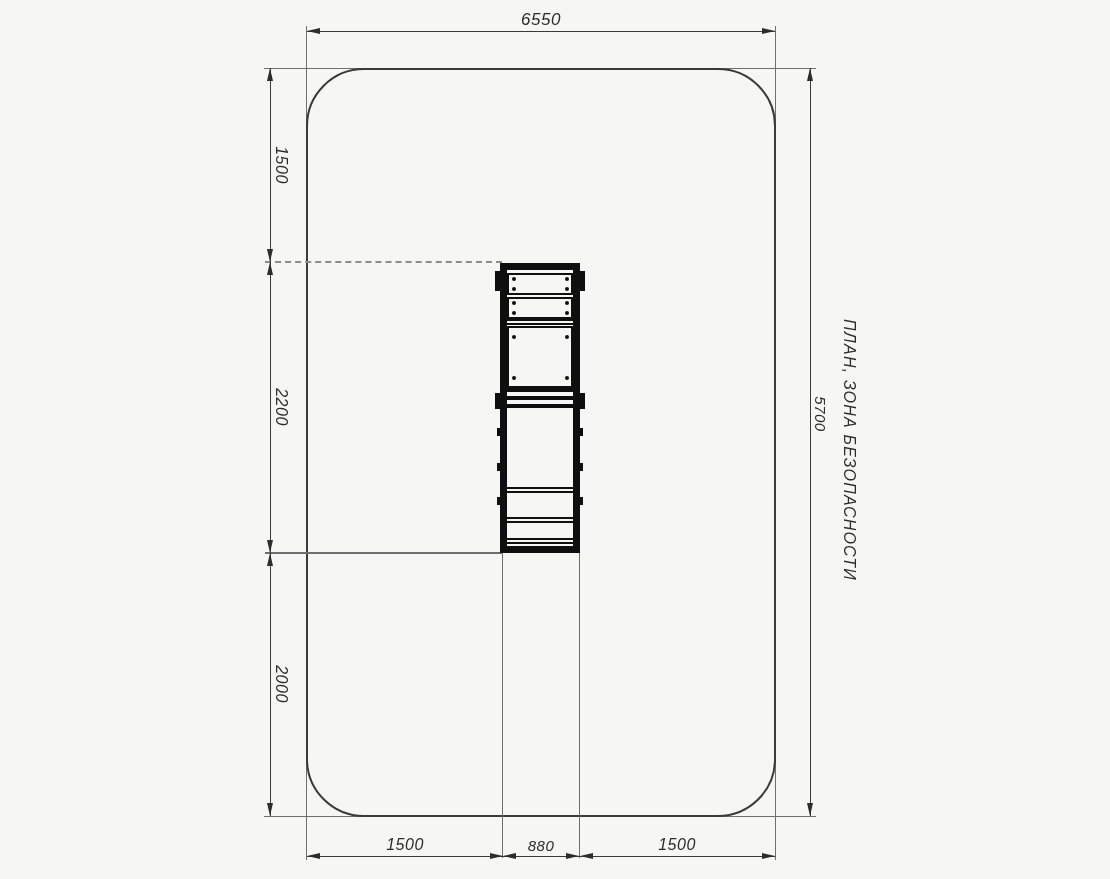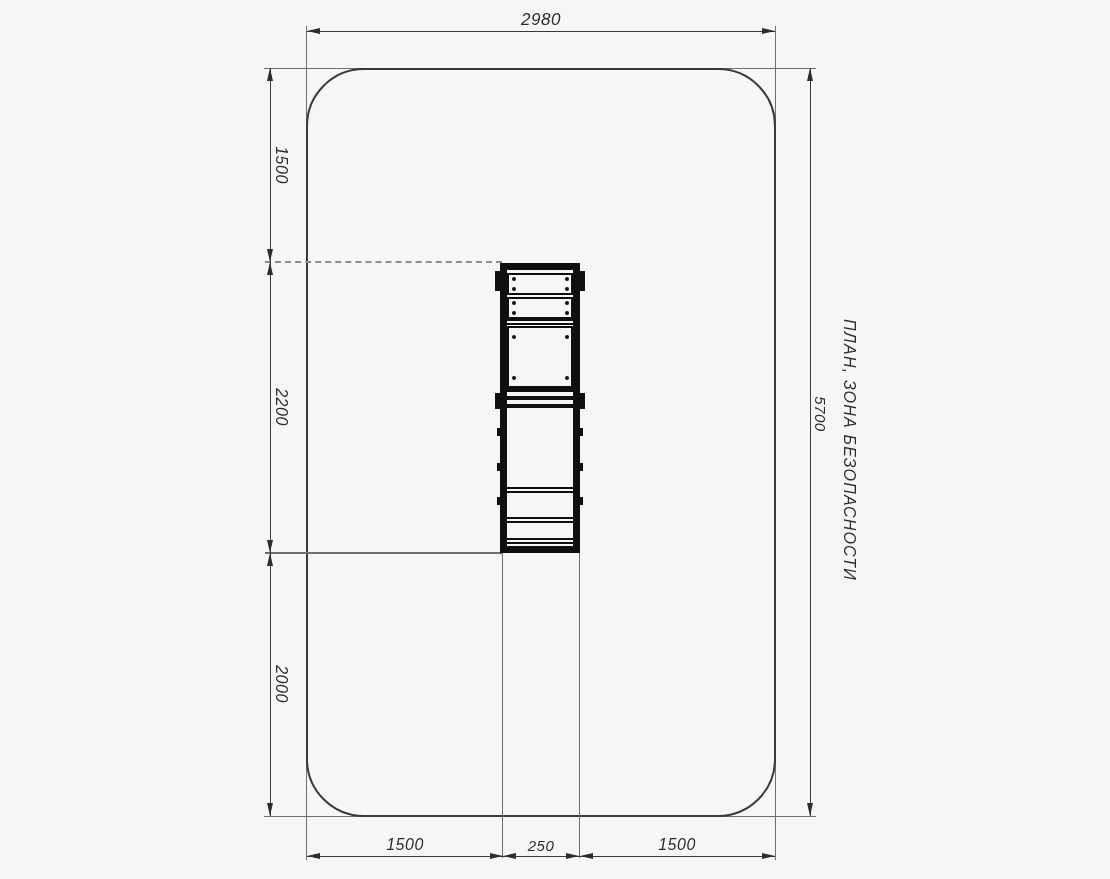--- a/index.html
+++ b/index.html
@@ -77,21 +77,21 @@
   <div class="abs zone" style="left:306px;top:68px;width:470px;height:749px;"></div>
 
   <div class="abs dash" style="left:265px;top:261px;width:237px;"></div>
   <div class="abs ext" style="left:265px;top:552px;width:238px;height:2px;"></div>
   <div class="abs ext" style="left:502px;top:553px;width:1px;height:305px;"></div>
   <div class="abs ext" style="left:579px;top:553px;width:1px;height:305px;"></div>
 
   <div class="abs dim" style="left:307px;top:31px;width:468px;height:1px;"></div>
   <div class="abs ar ar-l" style="left:307px;top:28px;"></div>
   <div class="abs ar ar-r" style="left:762px;top:28px;"></div>
-  <div class="abs dimtxt big" style="left:541px;top:20px;">2980</div>
+  <div class="abs dimtxt big" style="left:541px;top:20px;">6550</div>
 
   <div class="abs dim" style="left:270px;top:68px;width:1px;height:748px;"></div>
   <div class="abs ar ar-u" style="left:267px;top:68px;"></div>
   <div class="abs ar ar-d" style="left:267px;top:249px;"></div>
   <div class="abs ar ar-u" style="left:267px;top:262px;"></div>
   <div class="abs ar ar-d" style="left:267px;top:540px;"></div>
   <div class="abs ar ar-u" style="left:267px;top:553px;"></div>
   <div class="abs ar ar-d" style="left:267px;top:803px;"></div>
   <div class="abs dimtxt rot" style="left:281px;top:165px;">1500</div>
   <div class="abs dimtxt rot" style="left:281px;top:407px;">2200</div>
@@ -104,21 +104,21 @@
   <div class="abs titletxt" style="left:849px;top:450px;">ПЛАН, ЗОНА БЕЗОПАСНОСТИ</div>
 
   <div class="abs dim" style="left:307px;top:856px;width:468px;height:1px;"></div>
   <div class="abs ar ar-l" style="left:307px;top:853px;"></div>
   <div class="abs ar ar-r" style="left:490px;top:853px;"></div>
   <div class="abs ar ar-l" style="left:503px;top:853px;"></div>
   <div class="abs ar ar-r" style="left:566px;top:853px;"></div>
   <div class="abs ar ar-l" style="left:580px;top:853px;"></div>
   <div class="abs ar ar-r" style="left:762px;top:853px;"></div>
   <div class="abs dimtxt" style="left:405px;top:845px;">1500</div>
-  <div class="abs dimtxt small" style="left:541px;top:845px;">250</div>
+  <div class="abs dimtxt small" style="left:541px;top:845px;">880</div>
   <div class="abs dimtxt" style="left:677px;top:845px;">1500</div>
 
   <div>
 
     <div class="abs eq" style="left:500px;top:263px;width:7px;height:290px;"></div>
     <div class="abs eq" style="left:573px;top:263px;width:7px;height:290px;"></div>
 
     <div class="abs eq" style="left:500px;top:263px;width:80px;height:7px;"></div>
 
     <div class="abs eq" style="left:495px;top:271px;width:5px;height:20px;"></div>

